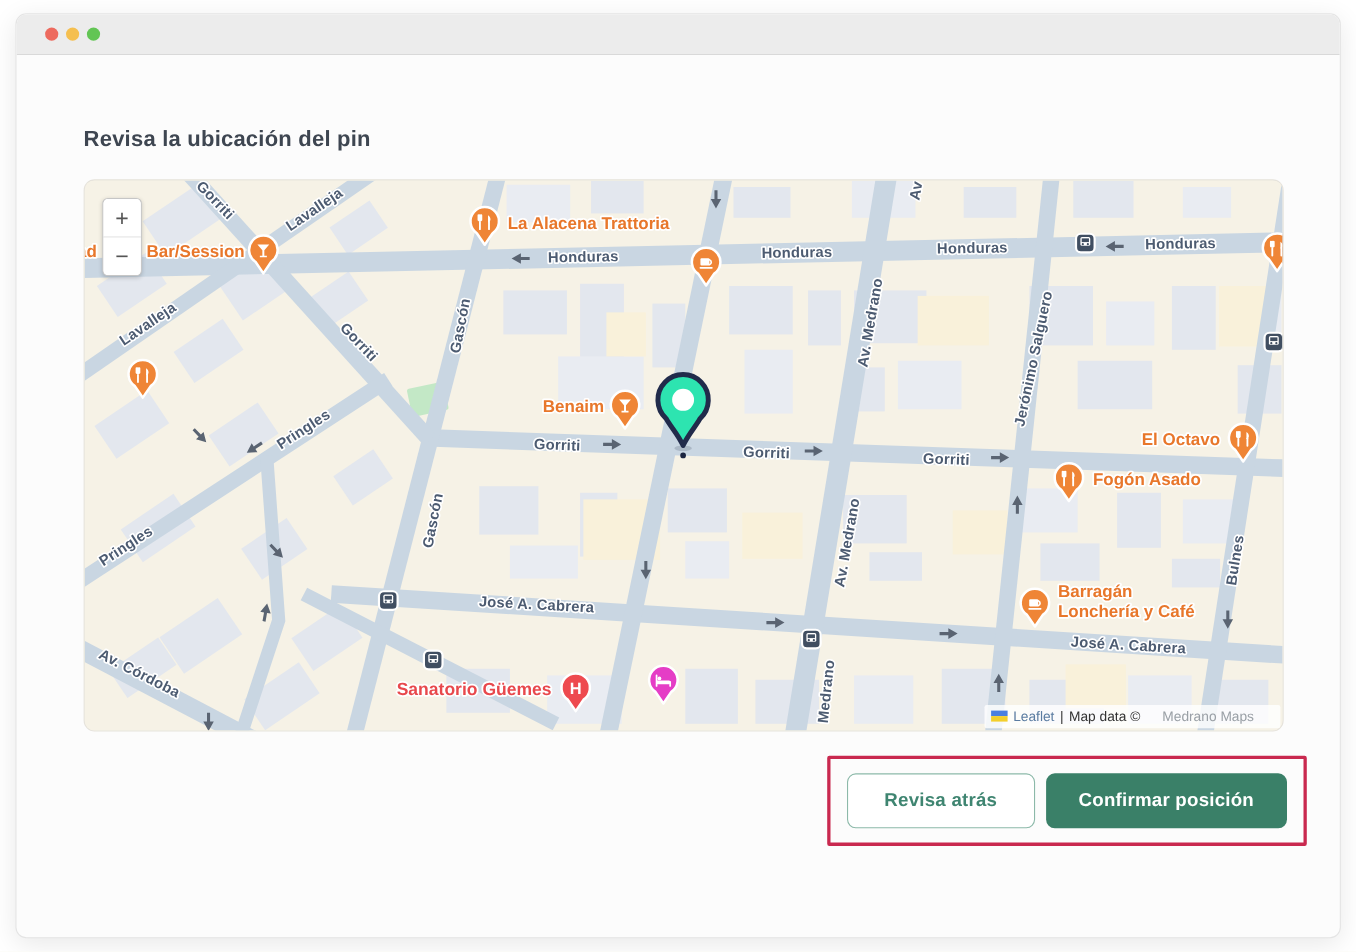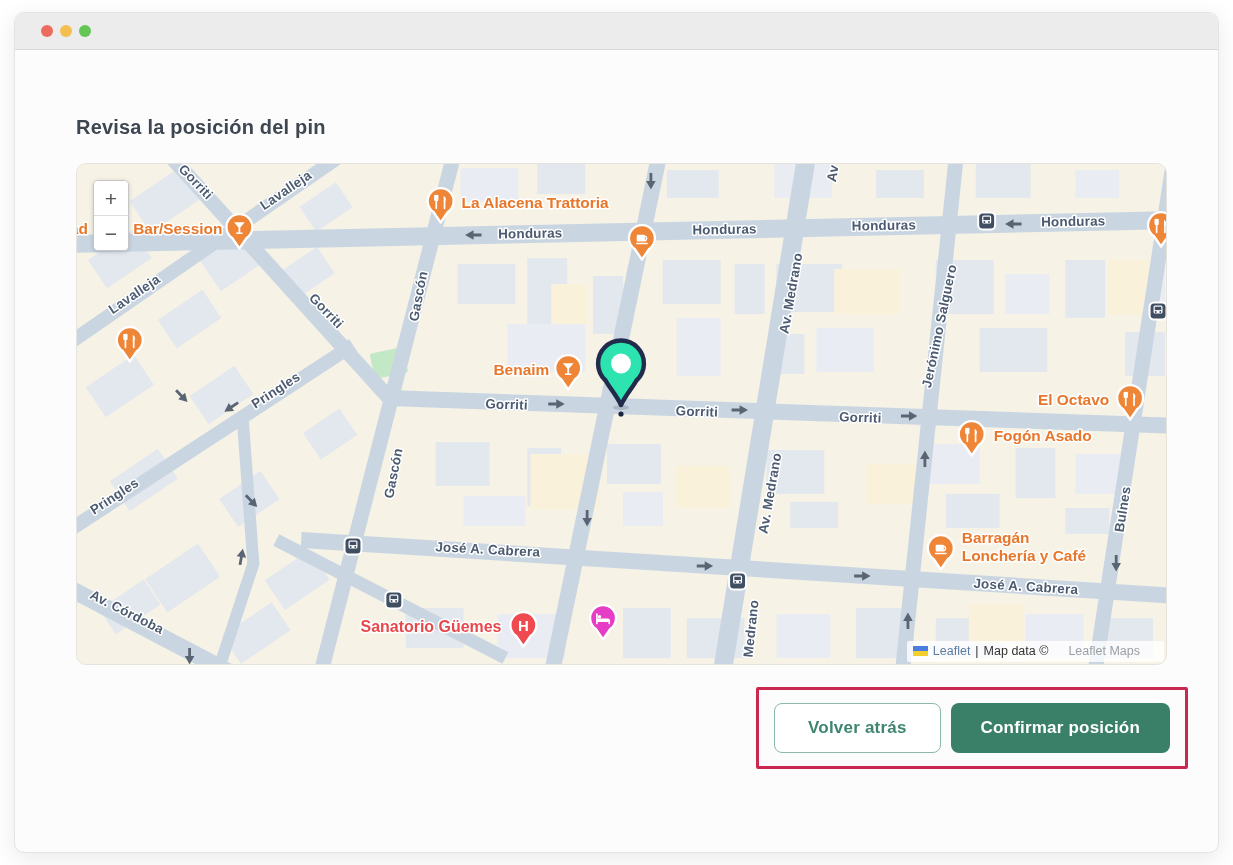--- a/index.html
+++ b/index.html
@@ -44,21 +44,21 @@
 <body>
 
 <div class="stage">
   <div class="window">
     <div class="titlebar">
       <span class="tdot" style="background:#ed6a5e"></span>
       <span class="tdot" style="background:#f5bf4f"></span>
       <span class="tdot" style="background:#62c554"></span>
     </div>
     <div class="content">
-      <h1 class="page-title">Revisa la posición del pin</h1>
+      <h1 class="page-title">Revisa la ubicación del pin</h1>
 
       <div class="map-wrap">
         <svg id="map-svg" viewBox="0 0 1093 500" preserveAspectRatio="none">
             <rect x="0" y="0" width="1093" height="500" fill="#f6f2e6"></rect>
             <rect x="385" y="4" width="58" height="34" fill="#e9ecf2"></rect>
             <rect x="462" y="0" width="48" height="30" fill="#e3e7ee"></rect>
             <rect x="592" y="6" width="52" height="28" fill="#e3e7ee"></rect>
             <rect x="700" y="0" width="58" height="34" fill="#e9ecf2"></rect>
             <rect x="802" y="6" width="48" height="28" fill="#e3e7ee"></rect>
             <rect x="902" y="0" width="55" height="34" fill="#e3e7ee"></rect>
@@ -331,25 +331,25 @@
         </div>
 
         <div class="attribution">
           <span class="flag">
               <i class="fb"></i>
               <i class="fy"></i>
             </span>
           <a class="lf">Leaflet</a>
           <span class="sep">|</span>
           <span class="md">Map data ©</span>
-          <a class="gm">Leaflet Maps</a>
+          <a class="gm">Medrano Maps</a>
         </div>
       </div>
 
       <div class="actions">
         <div class="highlight-box">
-          <button class="btn btn-outline">Volver atrás</button>
+          <button class="btn btn-outline">Revisa atrás</button>
           <button class="btn btn-filled">Confirmar posición</button>
         </div>
       </div>
     </div>
   </div>
 </div>
 
 </body></html>

